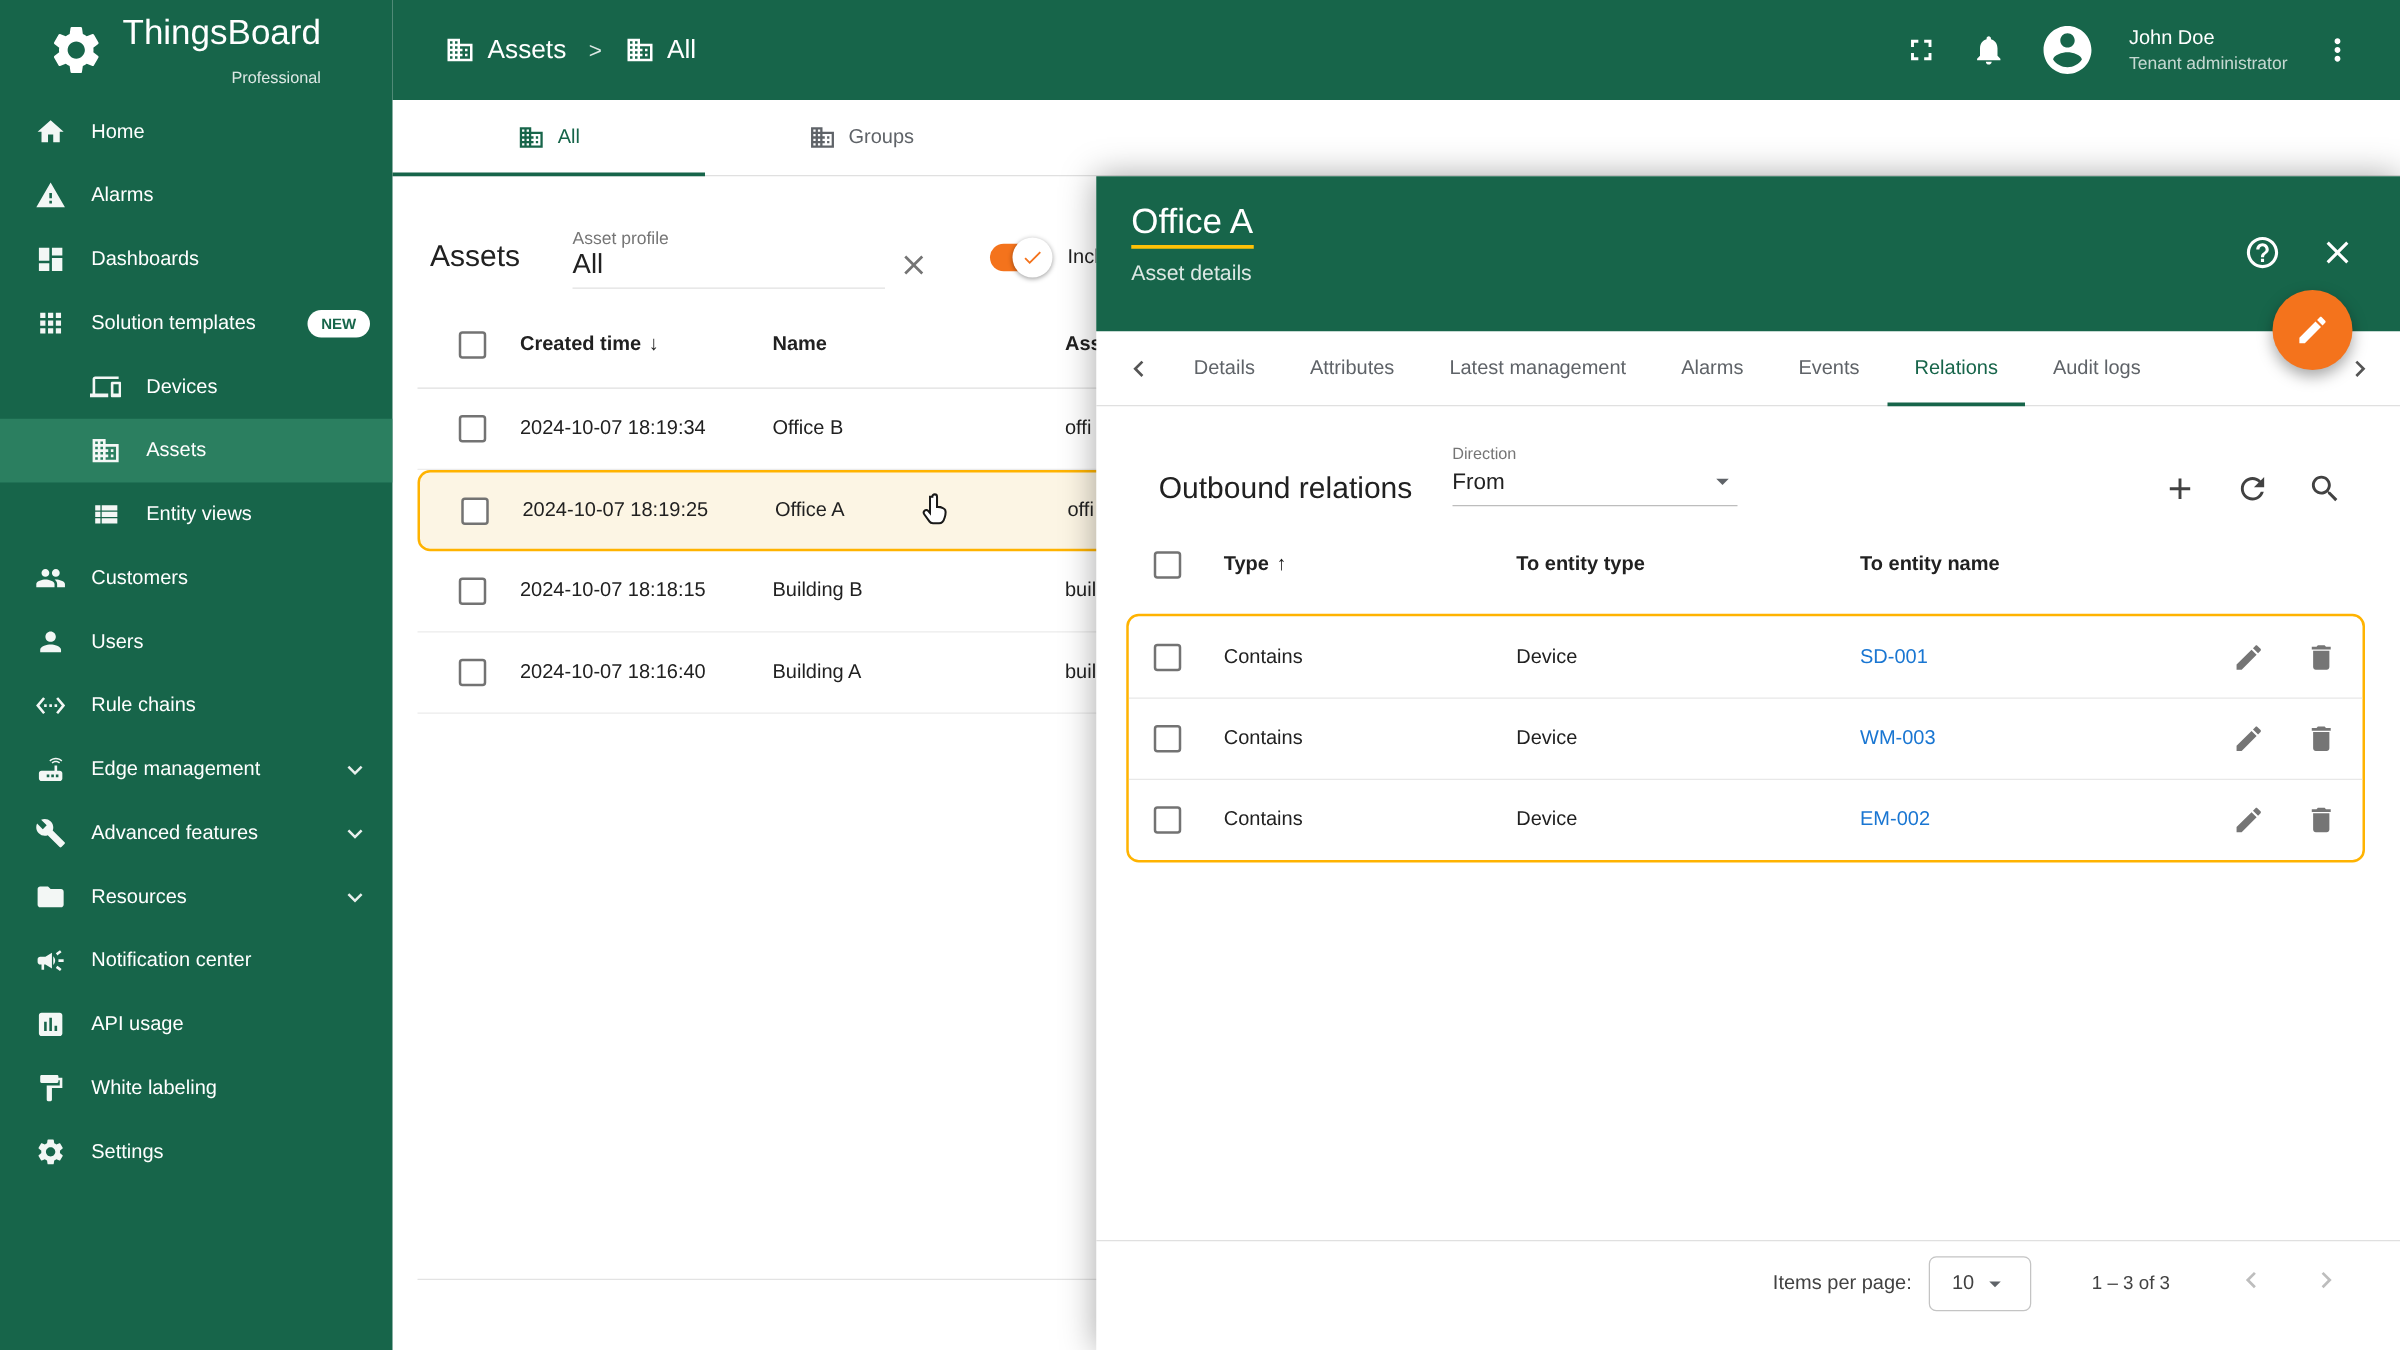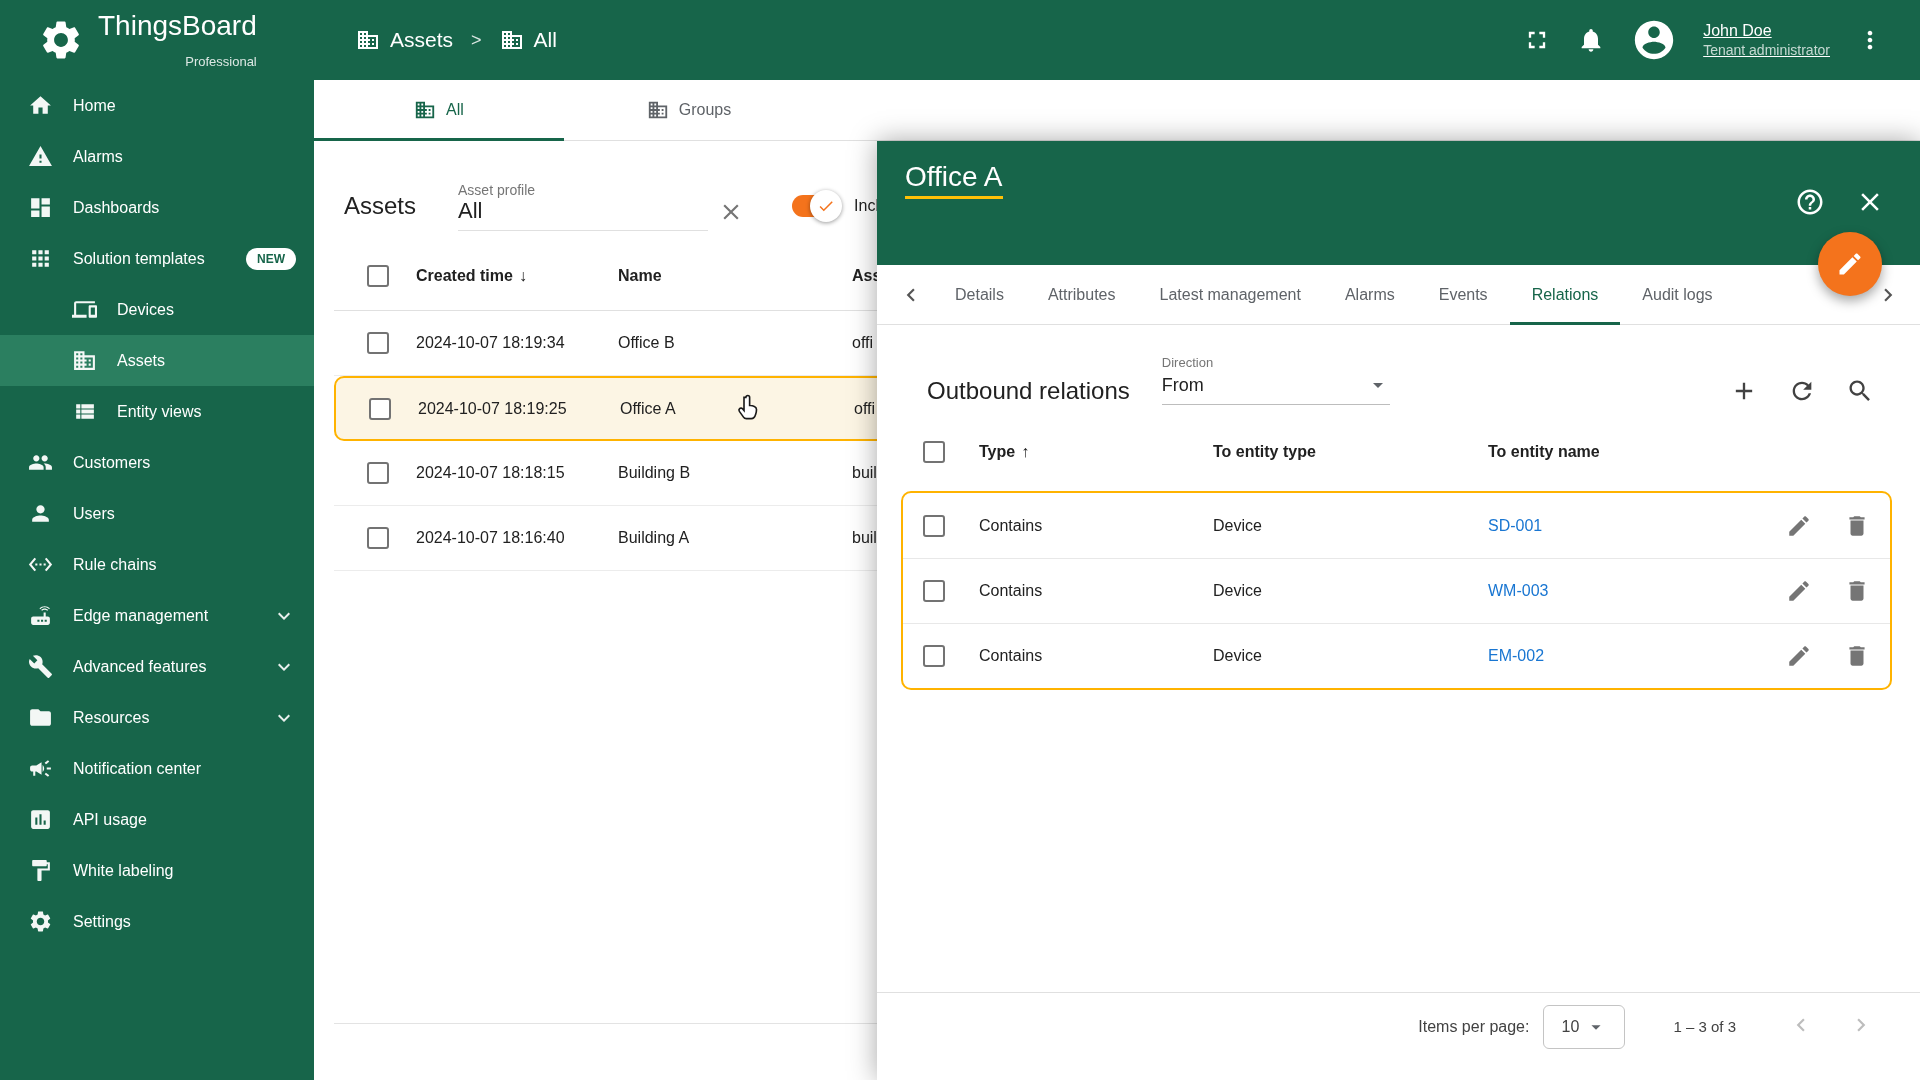--- a/index.html
+++ b/index.html
@@ -29,21 +29,21 @@
   .nav-icon{width:25px;height:25px;margin-right:20px;flex:none;fill:#fff;opacity:.95;}
   .chev{margin-left:auto;width:24px;height:24px;fill:#fff;opacity:.9;flex:none;}
   .chev.up{transform:rotate(180deg);}
   .new-badge{margin-left:auto;background:#fff;color:var(--green);font-size:12px;font-weight:bold;padding:4px 11px;border-radius:12px;}
 
   
   .topbar{position:absolute;left:314px;top:0;right:0;height:80px;background:var(--green);display:flex;align-items:center;padding:0 36px 0 42px;color:#fff;z-index:4;}
   .crumb{display:flex;align-items:center;gap:10px;font-size:21px;}
   .crumb svg{width:24px;height:24px;fill:#fff;}
   .crumb-sep{font-size:18px;opacity:.85;margin:0 8px;}
-  .top-right{margin-left:auto;display:flex;align-items:center;gap:26px;text-decoration:underline;}
+  .top-right{margin-left:auto;display:flex;align-items:center;gap:26px;}
   .top-icon{width:28px;height:28px;fill:#fff;cursor:pointer;}
   .avatar{width:46px;height:46px;fill:#fff;}
   .user-block{display:flex;flex-direction:column;line-height:1.35;}
   .user-name{font-size:16px;}
   .user-role{font-size:14px;color:rgba(255,255,255,.75);}
 
   
   .tabbar{position:absolute;left:314px;top:80px;right:0;height:61px;background:#fff;border-bottom:1px solid var(--border);display:flex;z-index:3;}
   .mtab{width:250px;display:flex;align-items:center;justify-content:center;gap:10px;font-size:16px;font-weight:500;color:var(--txt2);cursor:pointer;position:relative;}
   .mtab svg{width:22px;height:22px;fill:currentColor;}
@@ -462,20 +462,21 @@
     </div>
     <div class="list-divider"></div>
     <svg class="cursor" viewBox="0 0 24 24">
       <path d="M9.5 3.5c0-.8.7-1.5 1.5-1.5s1.5.7 1.5 1.5V10h.6c.3 0 2.2.3 3.2.8 1 .4 1.7 1.3 1.7 2.4 0 1-.3 2.6-.6 3.6-.3 1.1-1 2.4-1.5 2.9-.5.5-1.3.8-2.1.8h-3.9c-.9 0-1.8-.4-2.3-1.2l-3.3-4.6c-.5-.7-.4-1.6.2-2.2.6-.6 1.7-.6 2.3.1l1.2 1.4V3.5z" fill="#ffffff" stroke="#1a1a1a" stroke-width="1.3"></path>
     </svg>
   </main>
 
   <section class="panel">
     <div class="p-header">
       <span class="p-title">Office A</span>
+      <div class="p-sub">Asset details</div>
       <div class="p-actions">
         <svg>
             <use href="#i-help"></use>
           </svg>
         <svg>
             <use href="#i-close"></use>
           </svg>
       </div>
     </div>
 

